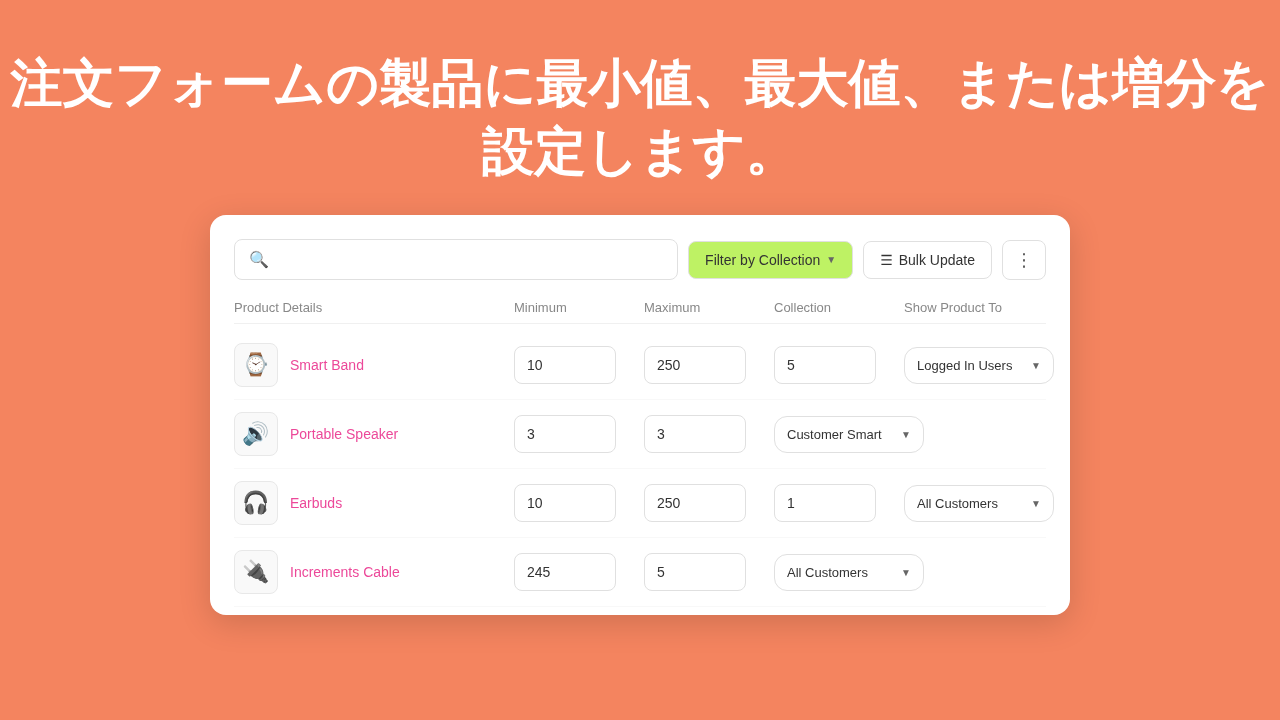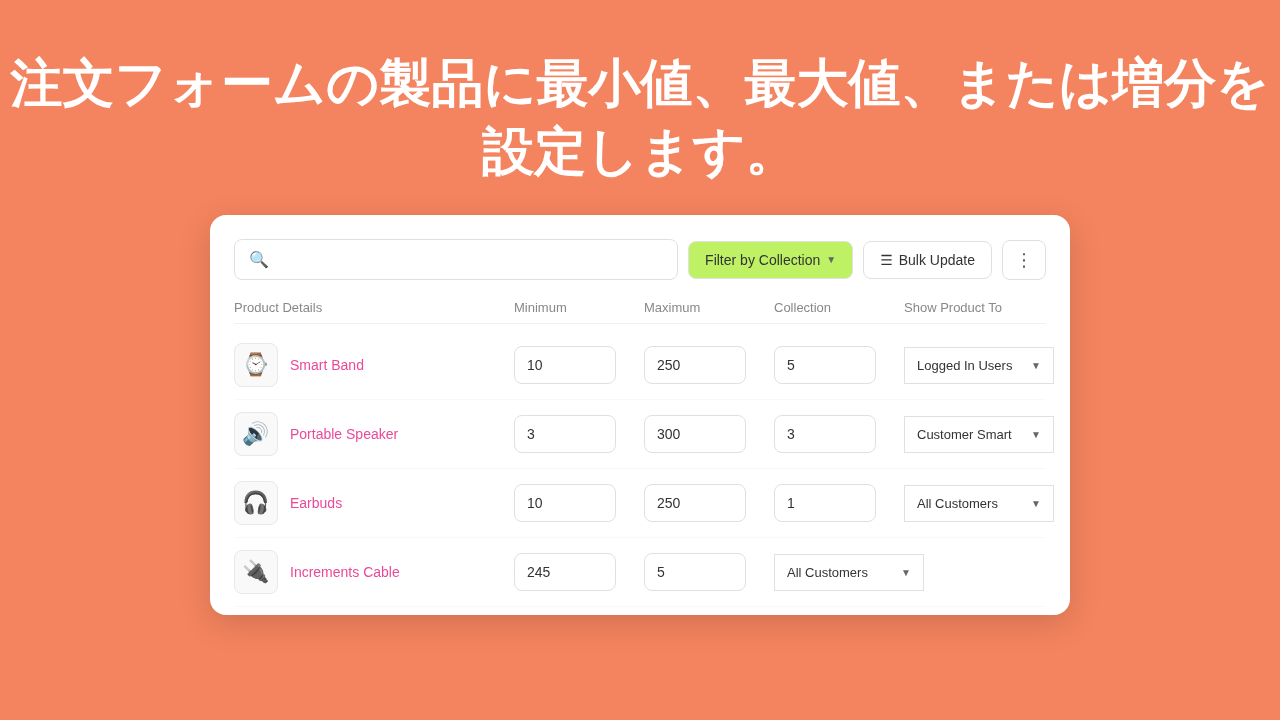--- a/index.html
+++ b/index.html
@@ -161,21 +161,21 @@
       color: #333;
       outline: none;
       background: white;
     }
 
     .select-box {
       display: flex;
       align-items: center;
       justify-content: space-between;
       border: 1.5px solid #E0E0E0;
-      border-radius: 0;
+      border-radius: 13px;
       padding: 10px 12px;
       font-size: 13px;
       color: #333;
       cursor: pointer;
       background: white;
       min-width: 150px;
       gap: 13px;
     }
 
     .chevron {
@@ -244,23 +244,20 @@
     </div>
       <div class="table-row">
       <div class="product-cell">
         <div class="product-img">🔊</div>
         <span class="product-name">Portable Speaker</span>
       </div>
       <div>
         <input type="text" class="num-input" value="3" style="">
       </div>
       <div>
-        <input type="text" class="num-input" value="300" style="">
-      </div>
-      <div>
         <input type="text" class="num-input" value="3" style="">
       </div>
       <div>
         <div class="select-box">
           <span>Customer Smart</span>
           <span class="chevron">▼</span>
         </div>
       </div>
     </div>
       <div class="table-row">

